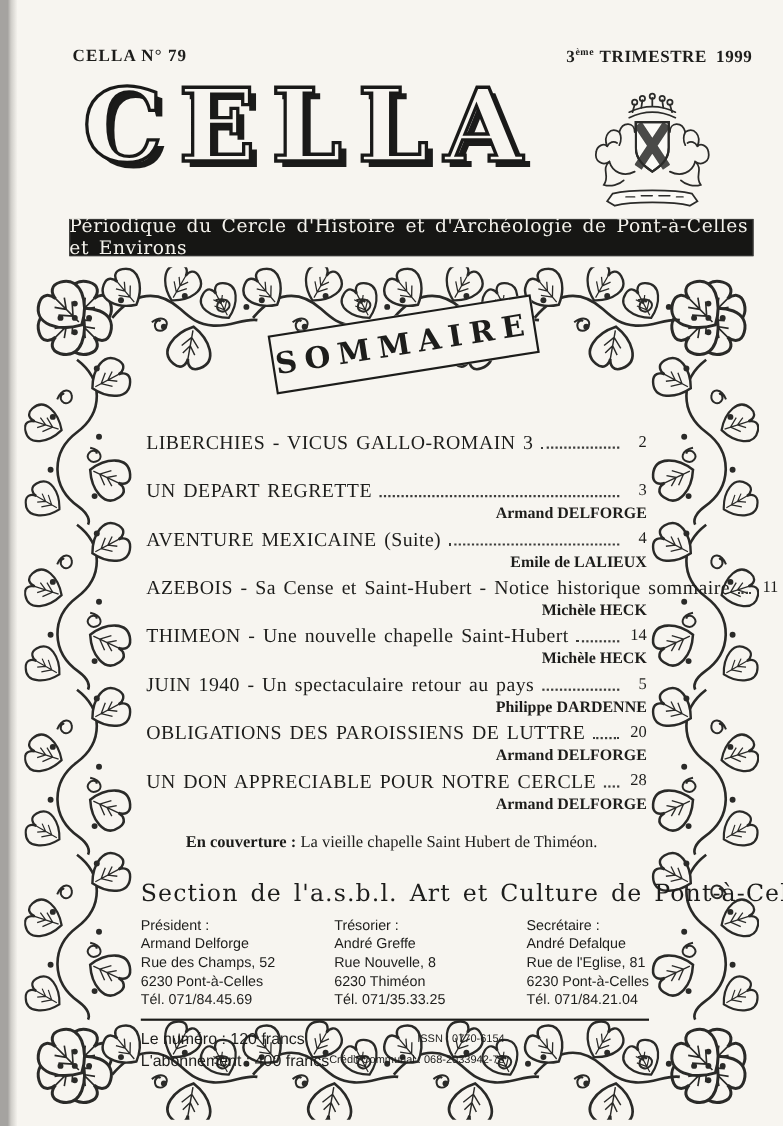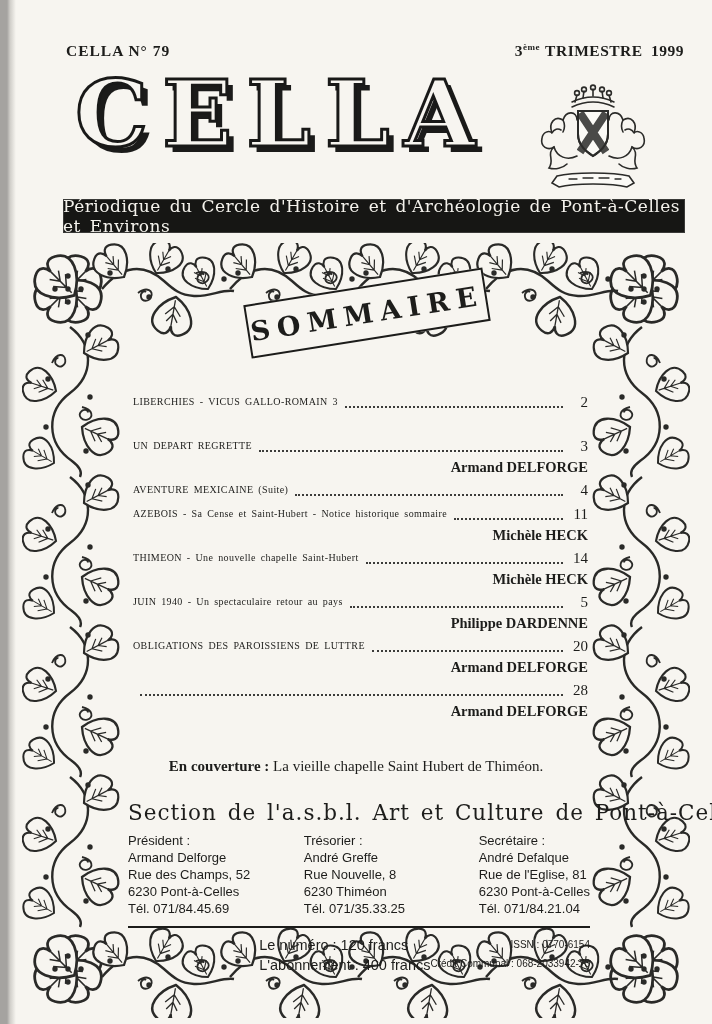--- a/index.html
+++ b/index.html
@@ -51,38 +51,38 @@
     display:flex;align-items:center;justify-content:center;
     z-index:3;
   }
   .sommaire-box span{
     font-family:"DejaVu Serif", serif;font-weight:bold;font-size:27px;letter-spacing:7px;
   }
   
   .toc{position:absolute;left:133px;top:392px;width:455px;z-index:2;}
   .toc-entry{margin-bottom:4px;}
   .toc-row{display:flex;align-items:flex-end;}
-  .toc-title{font-size:10px;letter-spacing:.4px;word-spacing:2px;white-space:nowrap;line-height:20px;}
+  .toc-title{font-size:18px;letter-spacing:.4px;word-spacing:2px;white-space:nowrap;line-height:20px;}
   .toc-leader{flex:1;min-width:12px;border-bottom:2px dotted #3c3c3a;margin:0 3px 4px 7px;}
   .toc-page{font-size:15px;min-width:22px;text-align:right;line-height:20px;}
   .toc-author{margin-top:2px;min-height:18px;text-align:right;font-weight:bold;font-size:14.5px;line-height:18px;}
   
   .cover-note{position:absolute;left:100px;width:512px;top:758px;text-align:center;font-size:15px;z-index:2;}
   .cover-note b{font-weight:bold;}
   
   .section-block{position:absolute;left:128px;top:800px;width:462px;z-index:2;}
   .section-heading{
     font-family:"DejaVu Serif", serif;font-size:21.5px;letter-spacing:1px;word-spacing:3px;
     text-align:center;white-space:nowrap;margin-bottom:7px;
   }
   .contacts{display:flex;justify-content:space-between;font-family:"Liberation Sans", sans-serif;font-size:13px;line-height:17px;}
   .contact-col{flex:0 0 auto;}
   .contacts .c2{margin-left:-20px;}
   .footer-rule{border:none;border-top:2.2px solid #1c1c1a;margin:9px 0 0 0;}
-  .price-row{display:flex;justify-content:flex-end;align-items:flex-start;margin-top:7px;
+  .price-row{display:flex;justify-content:flex-start;align-items:flex-start;margin-top:7px;
     font-family:"Liberation Sans", sans-serif;}
   .prices{font-size:14.5px;line-height:20px;}
   .registry{font-size:10px;line-height:19px;text-align:right;}
 </style>
 </head>
 <body>
 
 <div class="scan-edge"></div>
 
 <div class="masthead-row">
@@ -224,20 +224,21 @@
         <span class="toc-page">3</span>
       </div>
     <div class="toc-author">Armand DELFORGE</div>
   </div>
   <div class="toc-entry">
     <div class="toc-row">
         <span class="toc-title">AVENTURE MEXICAINE (Suite)</span>
         <span class="toc-leader"></span>
         <span class="toc-page">4</span>
       </div>
+    <div class="toc-author">Emile de LALIEUX</div>
   </div>
   <div class="toc-entry">
     <div class="toc-row">
         <span class="toc-title">AZEBOIS - Sa Cense et Saint-Hubert - Notice historique sommaire</span>
         <span class="toc-leader"></span>
         <span class="toc-page">11</span>
       </div>
     <div class="toc-author">Michèle HECK</div>
   </div>
   <div class="toc-entry">
@@ -259,20 +260,21 @@
   <div class="toc-entry">
     <div class="toc-row">
         <span class="toc-title">OBLIGATIONS DES PAROISSIENS DE LUTTRE</span>
         <span class="toc-leader"></span>
         <span class="toc-page">20</span>
       </div>
     <div class="toc-author">Armand DELFORGE</div>
   </div>
   <div class="toc-entry">
     <div class="toc-row">
+        <span class="toc-title">UN DON APPRECIABLE POUR NOTRE CERCLE</span>
         <span class="toc-leader"></span>
         <span class="toc-page">28</span>
       </div>
     <div class="toc-author">Armand DELFORGE</div>
   </div>
 </div>
 
 <div class="cover-note">
   <b>En couverture :</b><span> La vieille chapelle Saint Hubert de Thiméon.</span>
 </div>

